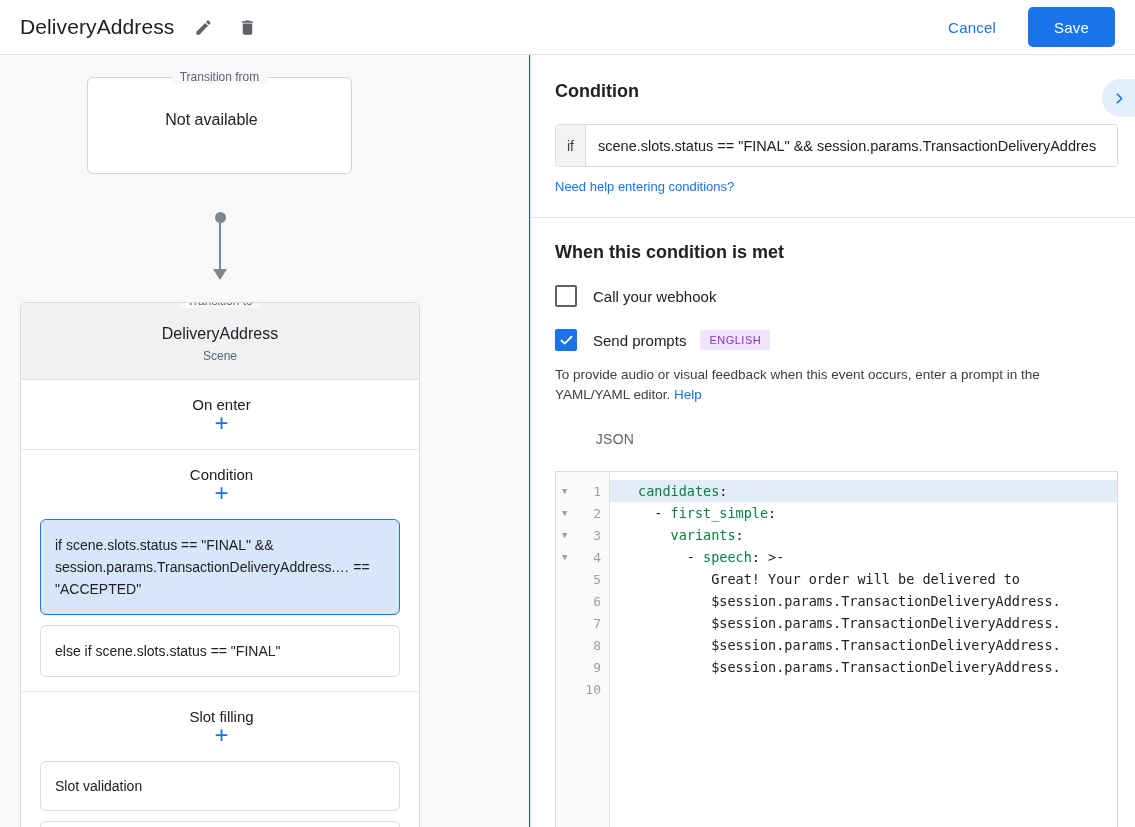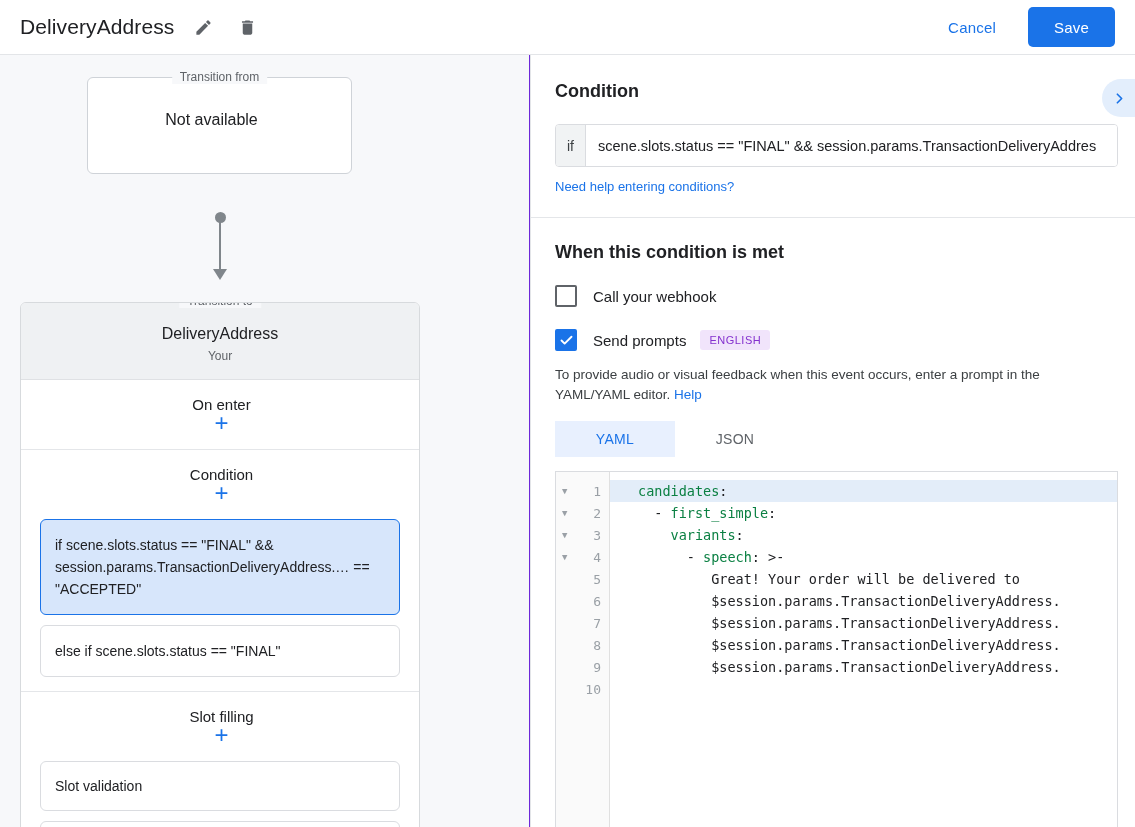--- a/index.html
+++ b/index.html
@@ -4,21 +4,21 @@
 <style>
   * { box-sizing: border-box; }
   html, body {
     margin: 0; padding: 0;
     width: 1135px; height: 827px;
     overflow: hidden;
     background: #ffffff;
     font-family: "Liberation Sans", sans-serif;
     -webkit-font-smoothing: antialiased;
   }
-  .app { position: relative; width: 1135px; height: 827px; background:#6d28d9; }
+  .app { position: relative; width: 1135px; height: 827px; background:#1d4ed8; }
 
   
   .topbar {
     position: absolute; left:0; top:0; width:1135px; height:55px;
     background:#ffffff; border-bottom:1px solid #e3e5e8;
     display:flex; align-items:center; padding:0 20px;
   }
   .topbar-title {
     font-size:21px; color:#202124; letter-spacing:0.1px; white-space:nowrap;
   }
@@ -225,21 +225,21 @@
       </div>
       <div class="node-dot"></div>
       <div class="arrow-line"></div>
       <div class="arrow-head"></div>
     </div>
 
     <div class="to-card">
       <div class="to-head">
         <div class="to-legend">Transition to</div>
         <div class="to-name">DeliveryAddress</div>
-        <div class="to-sub">Your</div>
+        <div class="to-sub">Scene</div>
       </div>
 
       <div class="sect">
         <div class="sect-head">
           <span class="sect-title">On enter</span>
           <span class="plus">+</span>
         </div>
       </div>
 
       <div class="sect">
@@ -300,21 +300,20 @@
             <polyline points="20 6 9 17 4 12"></polyline>
           </svg>
         </div>
         <span class="cb-label">Send prompts</span>
         <span class="badge">ENGLISH</span>
       </div>
 
       <p class="note"><span>To provide audio or visual feedback when this event occurs, enter a prompt in the YAML/YAML editor. </span><a>Help</a></p>
 
       <div class="tabs">
-        <div class="tab active">YAML</div>
         <div class="tab">JSON</div>
       </div>
 
       <div class="editor">
         <div class="gutter" id="gutter">
             <div class="gline">
               <span class="fold">▼</span>
               <span>1</span>
             </div>
             <div class="gline">

